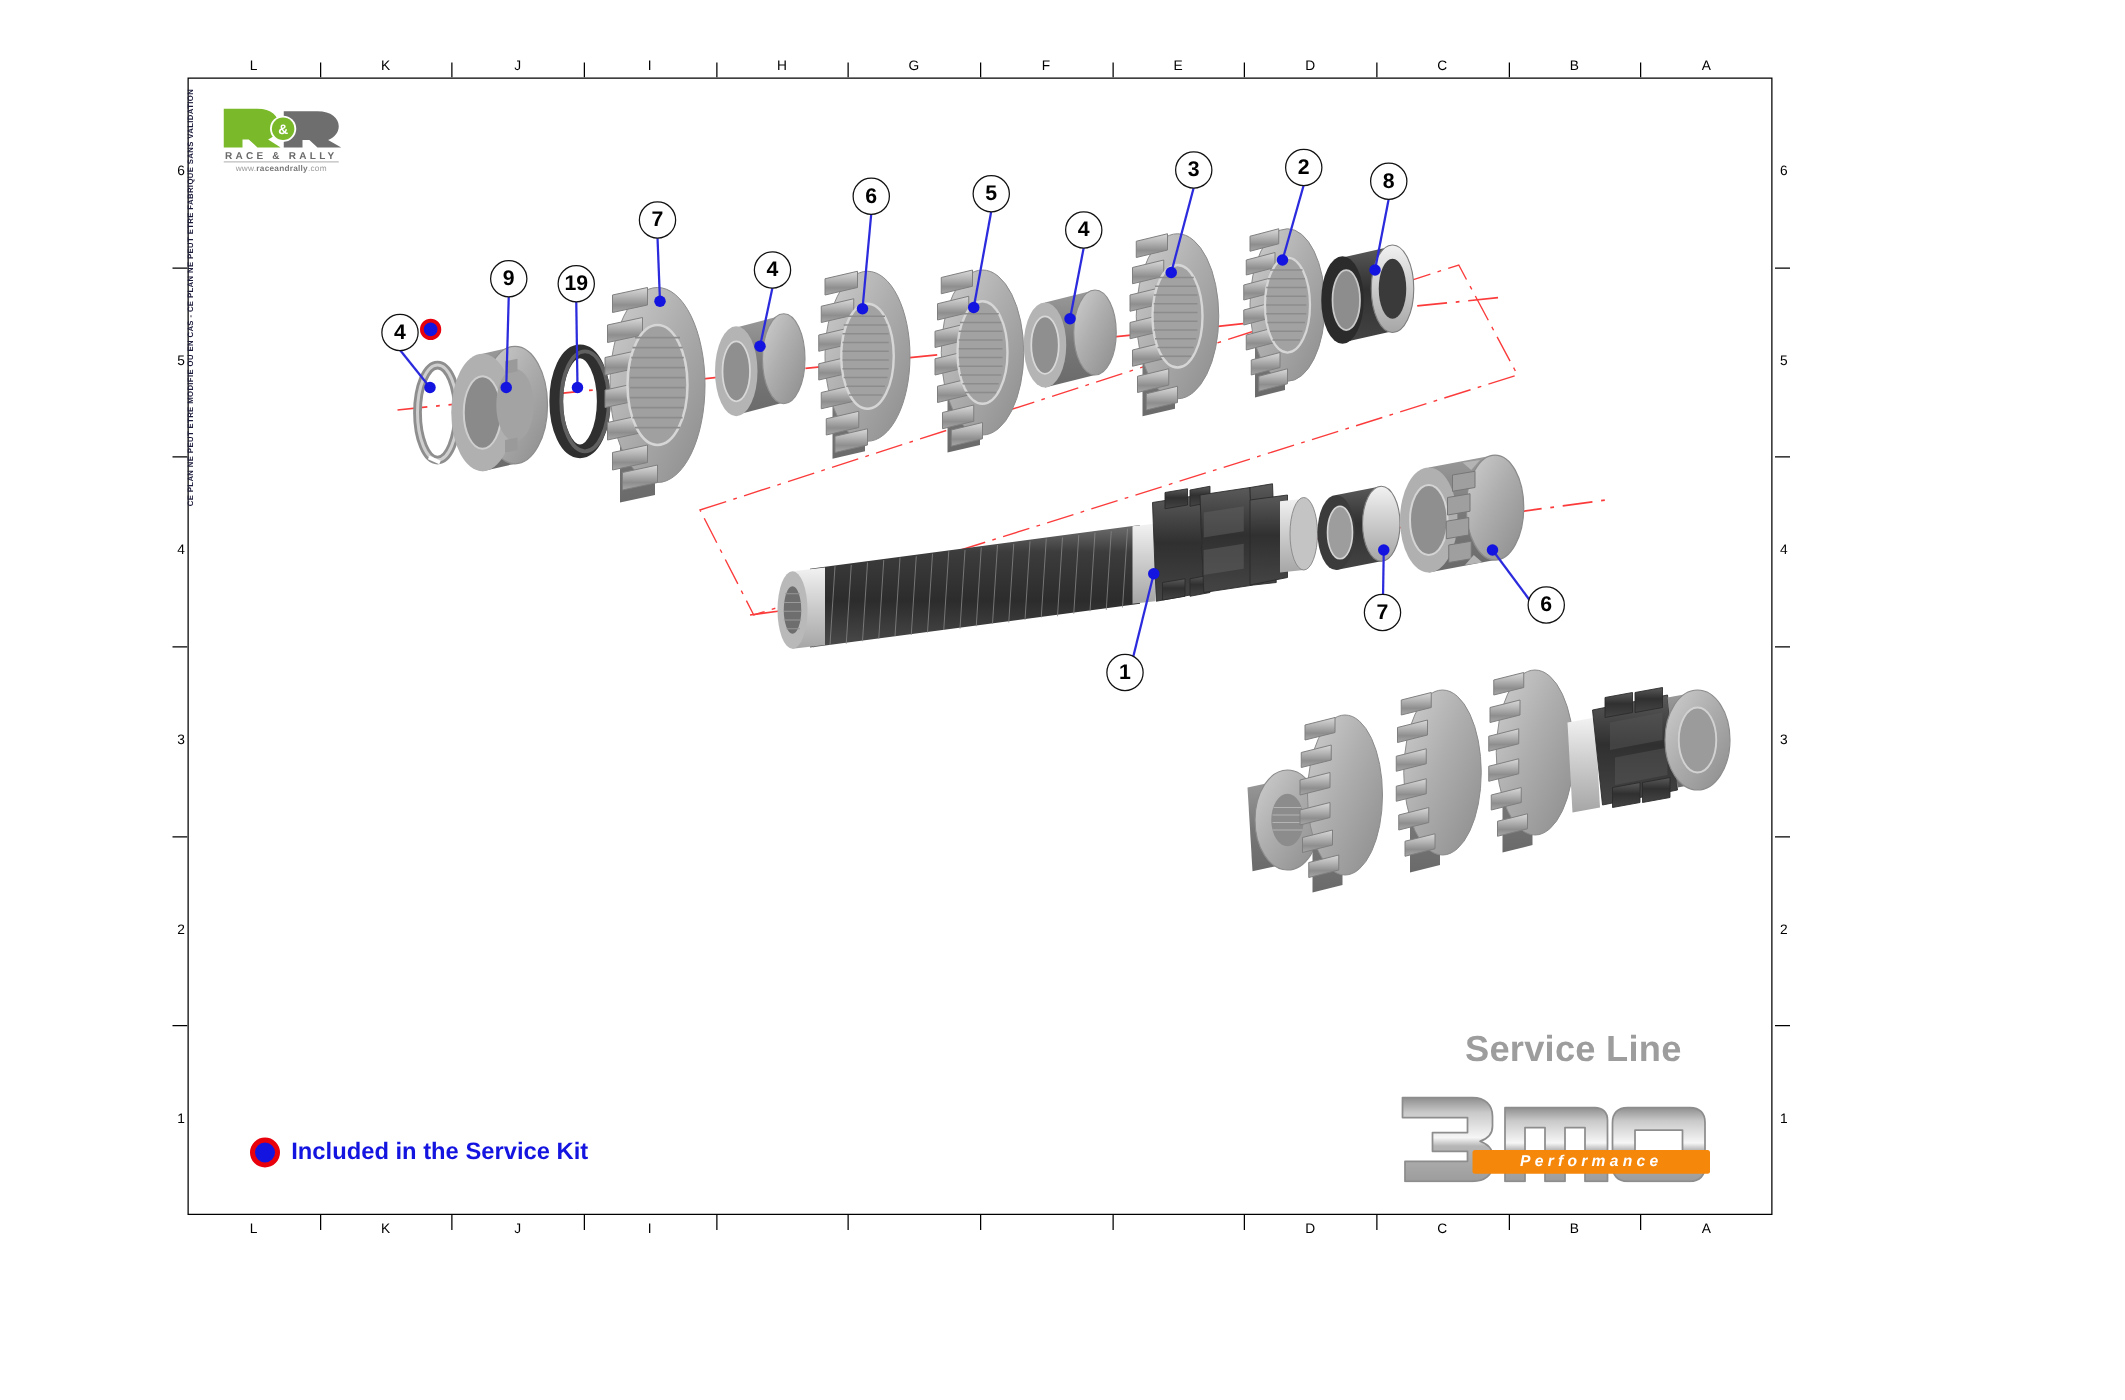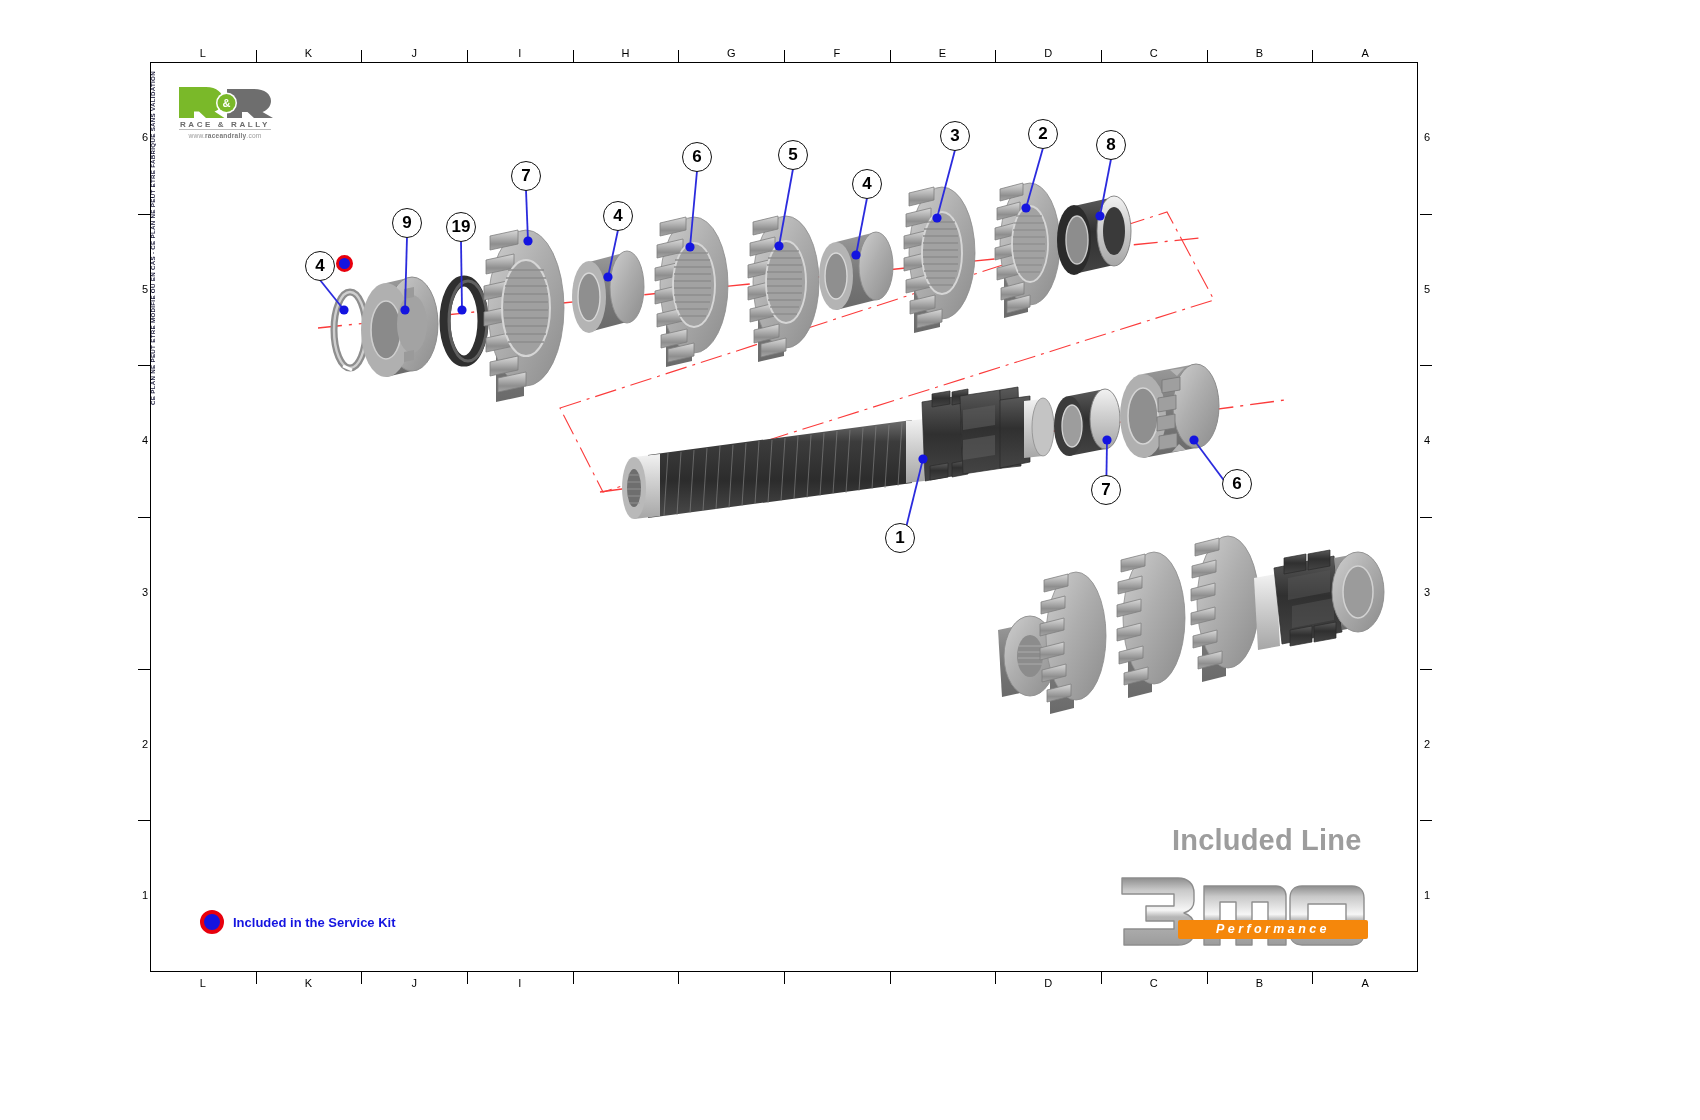--- a/index.html
+++ b/index.html
@@ -104,21 +104,21 @@
   #legend {
     position:absolute; left:200px; top:910px;
     display:flex; align-items:center; gap:9px;
     z-index:50;
   }
   #legend .lg-dot {
     width:24px; height:24px; border-radius:50%;
     background:#1414e0; border:4px solid #e8000d;
   }
   #legend .lg-text {
-    color:#1414e0; font-weight:bold; font-size:13px;
+    color:#1414e0; font-weight:bold; font-size:19px;
     font-family:"Liberation Sans", sans-serif;
   }
 
   
   #primary-line {
     position:absolute; left:1172px; top:824px;
     font-size:29px; font-weight:bold; color:#9d9d9d;
     letter-spacing:0.2px; z-index:50;
   }
   #mo-logo { position:absolute; left:1112px; top:866px; width:260px; height:80px; z-index:50; }
@@ -676,21 +676,21 @@
       <div class="callout" style="left: 885px; top: 523px;">1</div>
       <div class="callout" style="left: 1091px; top: 475px;">7</div>
       <div class="callout" style="left: 1222px; top: 469px;">6</div>
     </div>
 
   <div id="legend">
     <div class="lg-dot"></div>
     <div class="lg-text">Included in the Service Kit</div>
   </div>
 
-  <div id="primary-line">Included Line</div>
+  <div id="primary-line">Service Line</div>
 
   <svg id="mo-logo" viewBox="0 0 260 80">
     <defs>
       <linearGradient id="gMo" x1="0" y1="0" x2="0" y2="1">
         <stop offset="0%" stop-color="#8e8e8e"></stop>
         <stop offset="18%" stop-color="#c9c9c9"></stop>
         <stop offset="48%" stop-color="#f6f6f6"></stop>
         <stop offset="58%" stop-color="#b6b6b6"></stop>
         <stop offset="100%" stop-color="#9c9c9c"></stop>
       </linearGradient>

